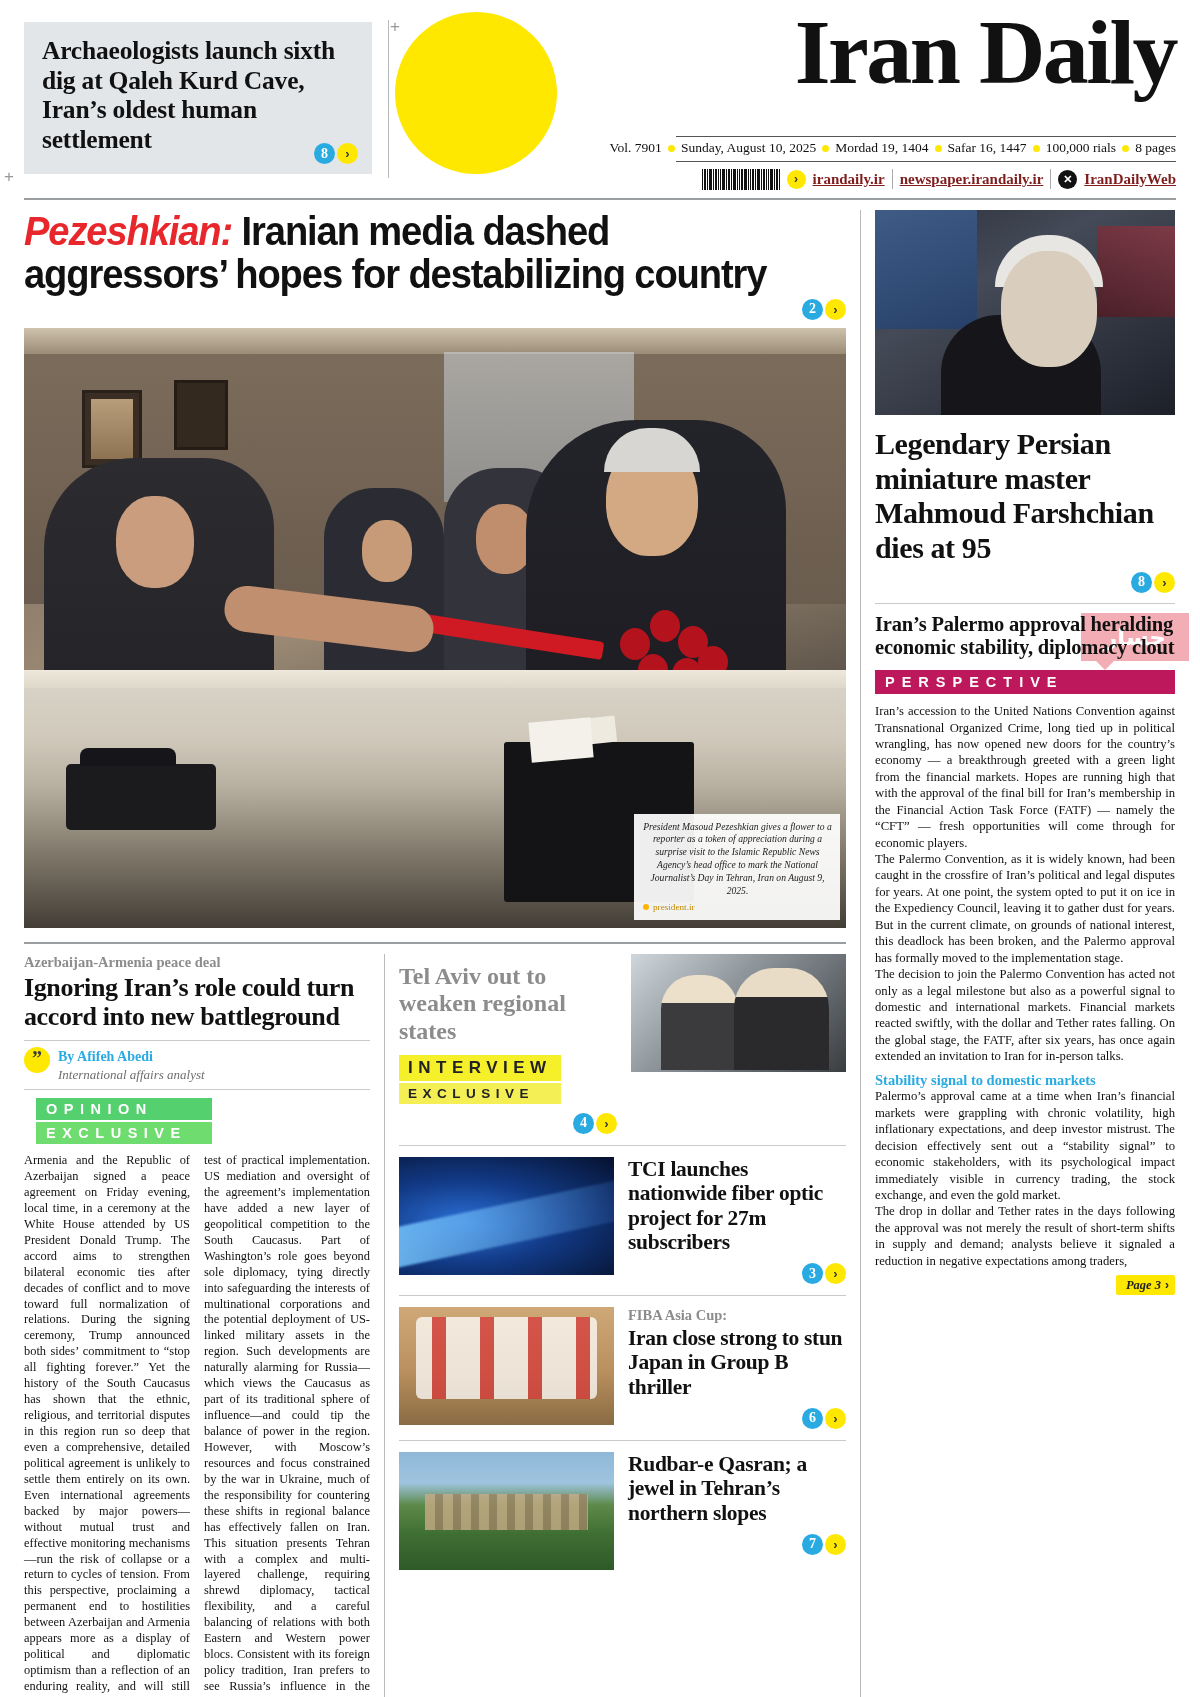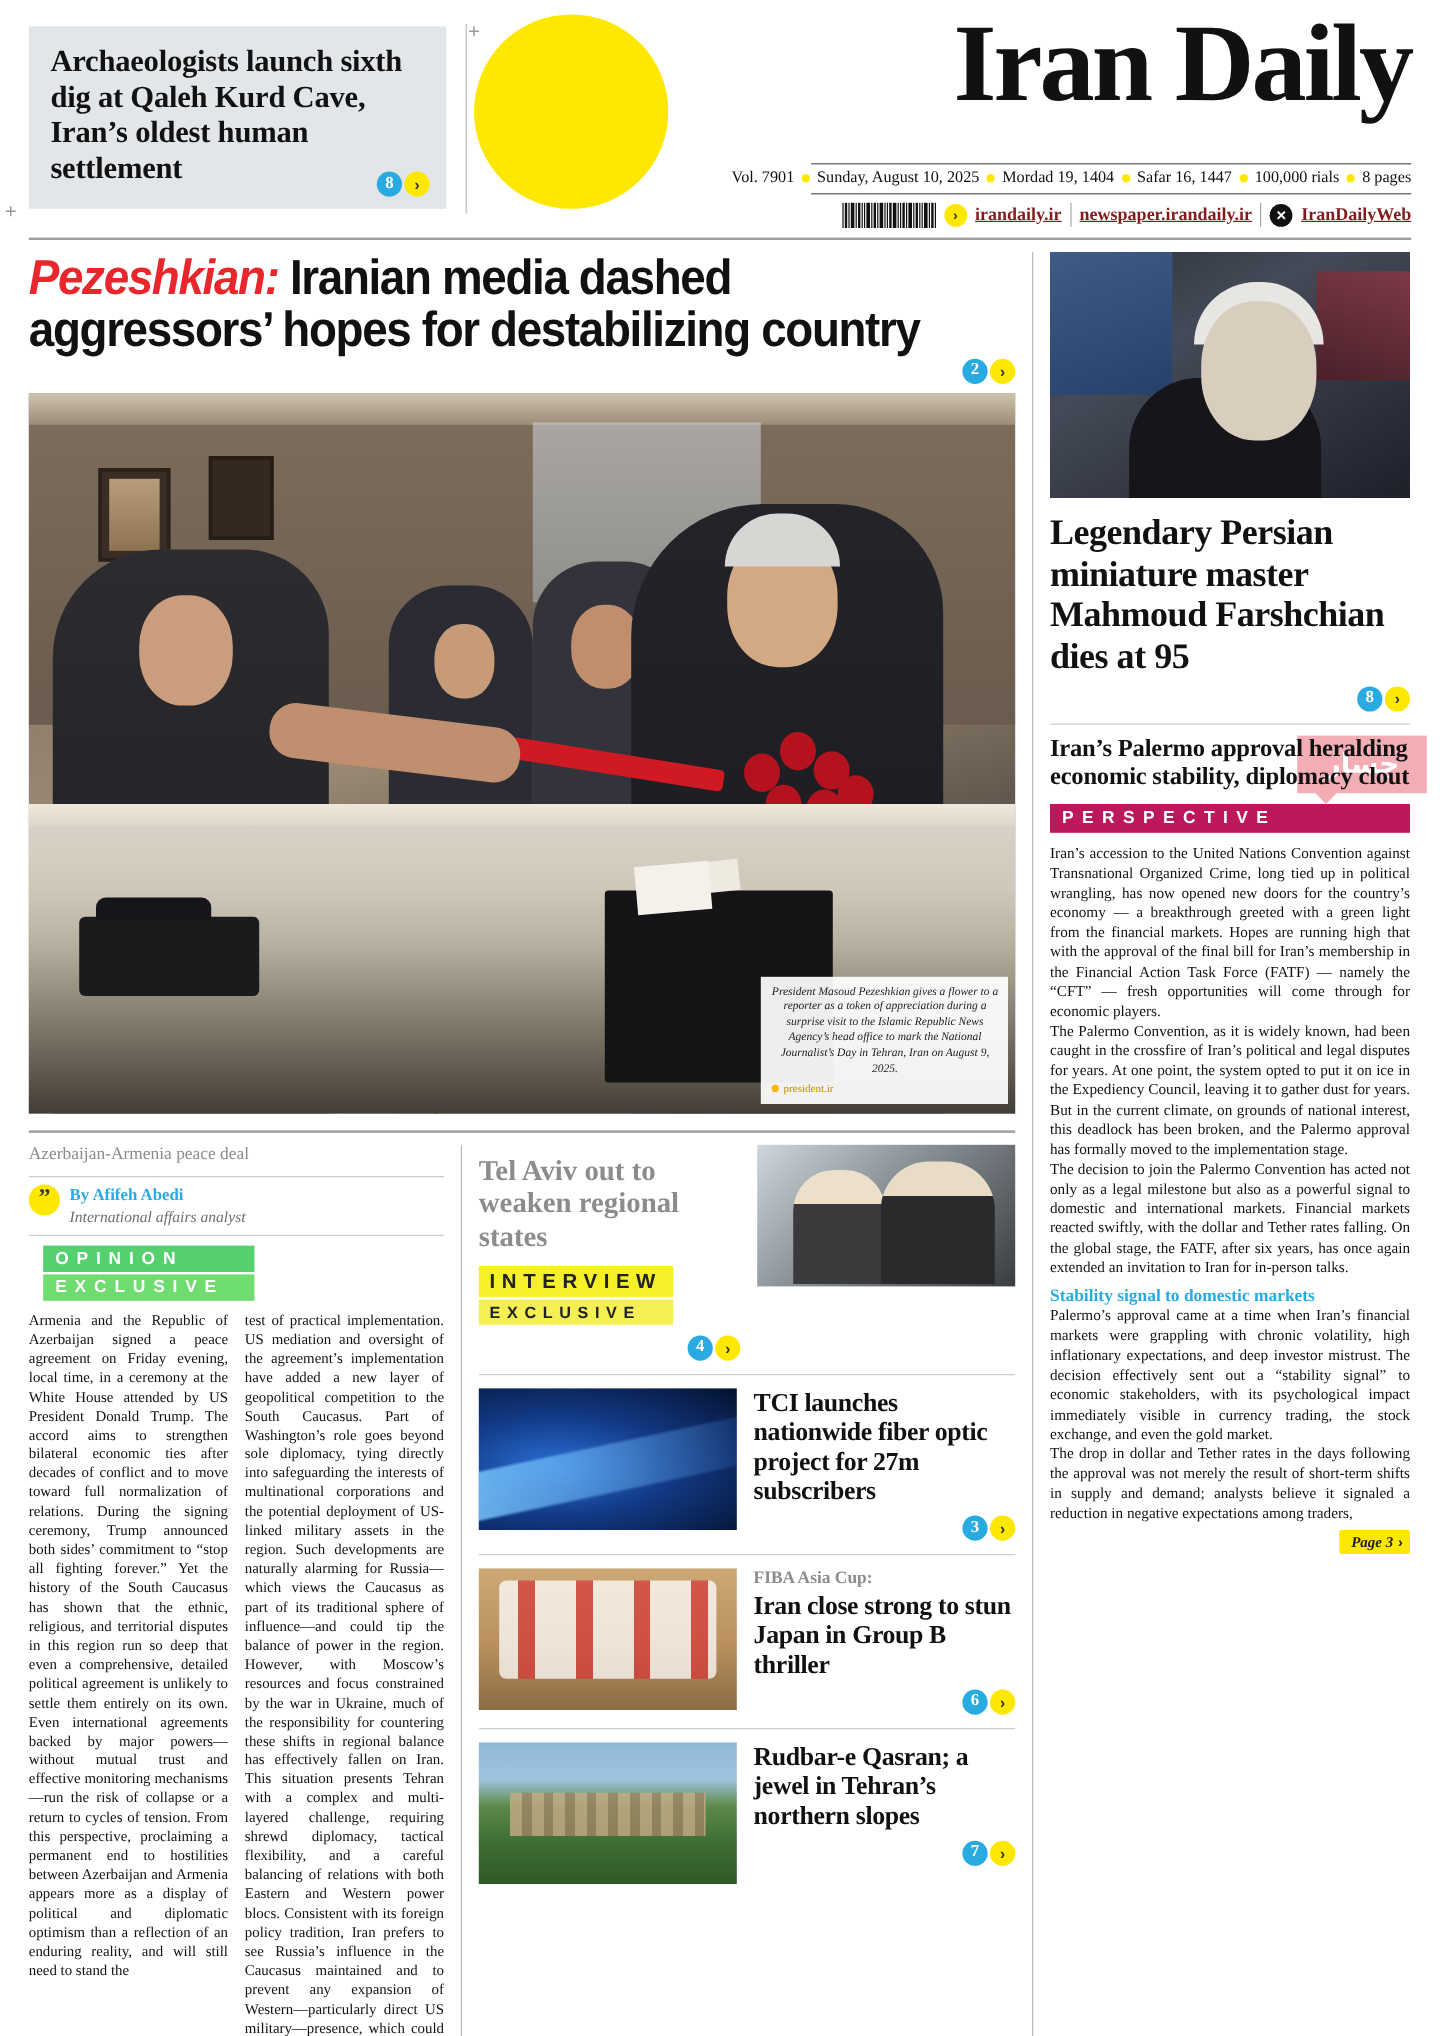--- a/index.html
+++ b/index.html
@@ -145,21 +145,21 @@
   }
   .caption .src { font-style: normal; color: #C28B00; font-size: 9.2px; display:flex; align-items:center; gap:4px; margin-top:3px;}
   .caption .src:before { content:""; width:6px;height:6px;border-radius:50%;background:#FFB400;display:inline-block; }
 
   
   .lower { display: flex; margin-top: 14px; border-top: 2px solid #9b9ea0; padding-top: 10px; }
   .lc-opinion { width: 360px; padding-right: 14px; }
   .lc-sep { width: 1px; background: #b9bcbe; }
   .lc-center { width: 462px; padding-left: 14px; }
 
-  .kicker { font-family: "Liberation Serif", serif; font-weight: normal; font-size: 14.5px; color: #8c8c8c; margin-bottom: 3px; }
+  .kicker { font-family: "Liberation Serif", serif; font-weight: bold; font-size: 14.5px; color: #8c8c8c; margin-bottom: 3px; }
   .op-head { font-family: "Liberation Serif", serif; font-weight: bold; font-size: 26px; line-height: 1.1; letter-spacing: -0.4px; }
   .byline-wrap { display: flex; align-items: flex-start; gap: 8px; border-top: 1px solid #c8cacb; border-bottom: 1px solid #c8cacb; margin-top: 9px; padding: 6px 0 6px 0; }
   .quote-icon {
     width: 26px; height: 26px; border-radius: 50%; background: #FFE800; flex: none;
     display: flex; align-items: center; justify-content: center;
     font-family: "Liberation Serif", serif; font-size: 20px; font-weight: bold; color: #3a3a3a;
     line-height: 0.6; padding-bottom: 4px;
   }
   .byline-name { color: #29ABE2; font-weight: bold; font-size: 14px; font-family: "Liberation Serif", serif; }
   .byline-role { font-style: italic; color: #6d6d6d; font-size: 13px; font-family: "Liberation Serif", serif; }
@@ -374,20 +374,21 @@
         <div class="caption">
           <span>President Masoud Pezeshkian gives a flower to a reporter as a token of appreciation during a surprise visit to the Islamic Republic News Agency’s head office to mark the National Journalist’s Day in Tehran, Iran on August 9, 2025.</span>
           <span class="src">president.ir</span>
         </div>
       </div>
 
       <div class="lower">
 
         <div class="lc-opinion">
           <div class="kicker">Azerbaijan-Armenia peace deal</div>
+          <h3 class="op-head">Ignoring Iran’s role could turn accord into new battleground</h3>
 
           <div class="byline-wrap">
             <span class="quote-icon">”</span>
             <span>
               <span class="byline-name">By Afifeh Abedi</span><br>
               <span class="byline-role">International affairs analyst</span>
             </span>
           </div>
 
           <div class="opinion-tags">

